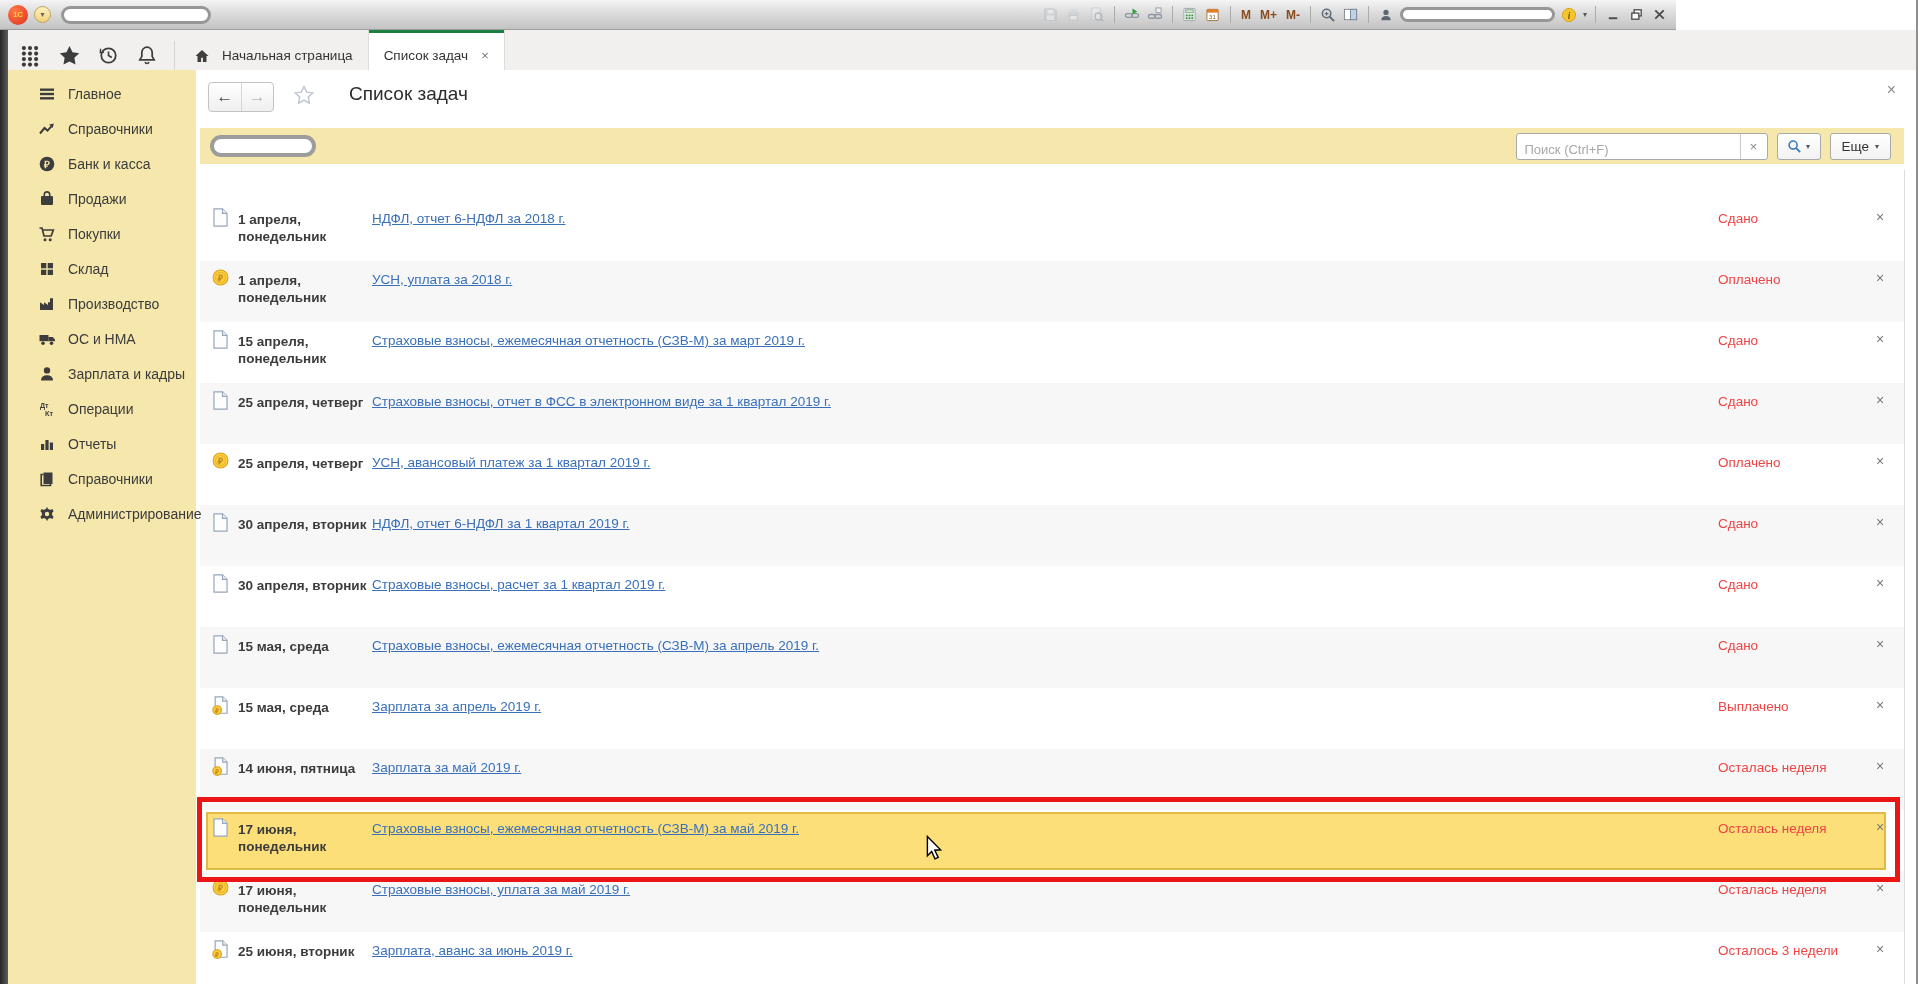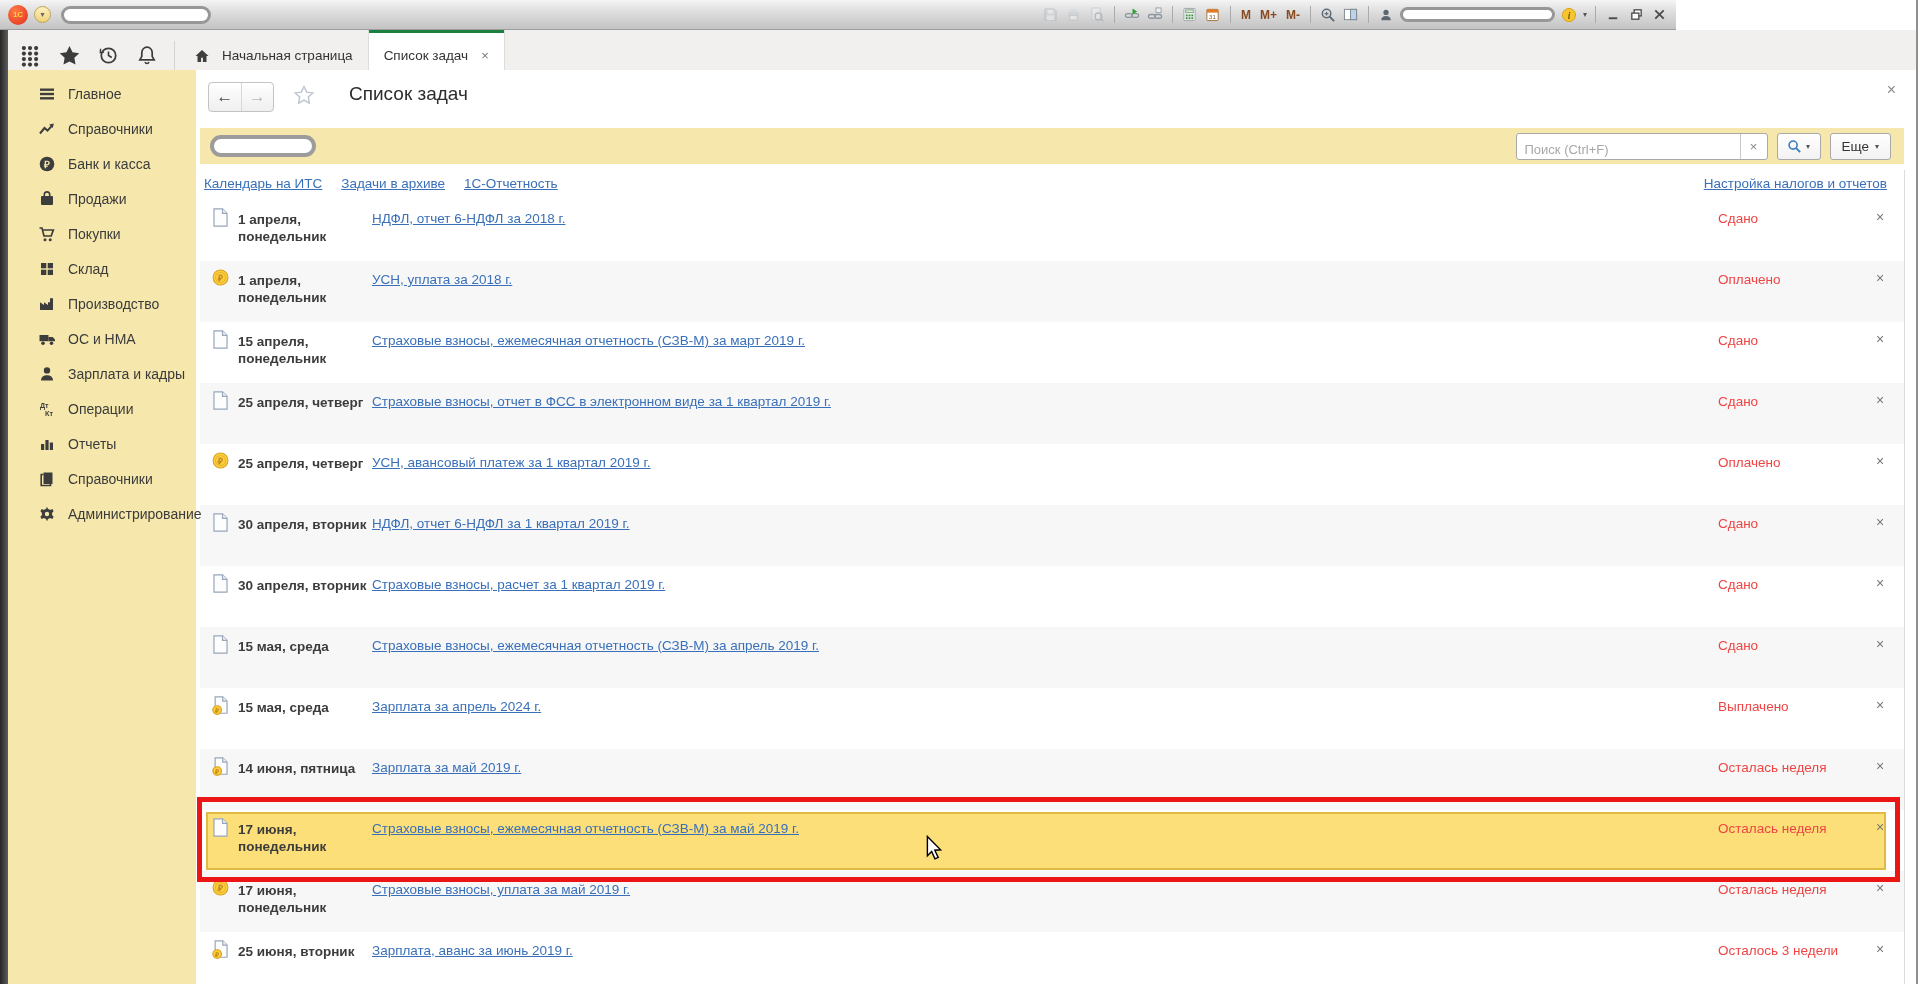--- a/index.html
+++ b/index.html
@@ -440,26 +440,20 @@
           </svg>
         <span class="caret">▾</span>
       </span>
       <span class="btn-more">
         <span>Еще</span>
         <span class="caret">▾</span>
       </span>
     </span>
   </div>
 
-  <div class="links-row">
-    <span class="lnk">Календарь на ИТС</span>
-    <span class="lnk">Задачи в архиве</span>
-    <span class="lnk">1С-Отчетность</span>
-    <span class="lnk lnk-right">Настройка налогов и отчетов</span>
-  </div>
 
   <div class="tasks" id="tasks">
       <div class="task-row">
         <span class="cell-icon"><svg width="17" height="19" viewBox="0 0 14 16">
             <path d="M1.5 .7h7.2l3.8 3.8v10.8H1.5z" fill="#fdfdfd" stroke="#97a6ba"></path>
             <path d="M8.7 .7v3.8h3.8" fill="#eef1f5" stroke="#97a6ba"></path>
           </svg></span>
         <div class="cell-date">1 апреля,
 понедельник</div>
         <a class="cell-title">НДФЛ, отчет 6-НДФЛ за 2018 г.</a>
@@ -541,21 +535,21 @@
         <span class="cell-close">×</span>
       </div>
       <div class="task-row">
         <span class="cell-icon"><svg width="17" height="19" viewBox="0 0 14 16">
             <path d="M2.5 .7h6.4l3.6 3.6v10.2H2.5z" fill="#fdfdfd" stroke="#97a6ba"></path>
             <path d="M8.9 .7v3.6h3.6" fill="#eef1f5" stroke="#97a6ba"></path>
             <circle cx="4.2" cy="11.8" r="3.6" fill="#ffce3d" stroke="#d9a21b"></circle>
             <text x="4.2" y="14" text-anchor="middle" font-size="5.5" font-weight="bold" fill="#fff" stroke="#c88f10" stroke-width=".3" font-family="sans-serif">₽</text>
           </svg></span>
         <div class="cell-date">15 мая, среда</div>
-        <a class="cell-title">Зарплата за апрель 2024 г.</a>
+        <a class="cell-title">Зарплата за апрель 2019 г.</a>
         <span class="cell-status green">Выплачено</span>
         <span class="cell-close">×</span>
       </div>
       <div class="task-row alt">
         <span class="cell-icon"><svg width="17" height="19" viewBox="0 0 14 16">
             <path d="M2.5 .7h6.4l3.6 3.6v10.2H2.5z" fill="#fdfdfd" stroke="#97a6ba"></path>
             <path d="M8.9 .7v3.6h3.6" fill="#eef1f5" stroke="#97a6ba"></path>
             <circle cx="4.2" cy="11.8" r="3.6" fill="#ffce3d" stroke="#d9a21b"></circle>
             <text x="4.2" y="14" text-anchor="middle" font-size="5.5" font-weight="bold" fill="#fff" stroke="#c88f10" stroke-width=".3" font-family="sans-serif">₽</text>
           </svg></span>

